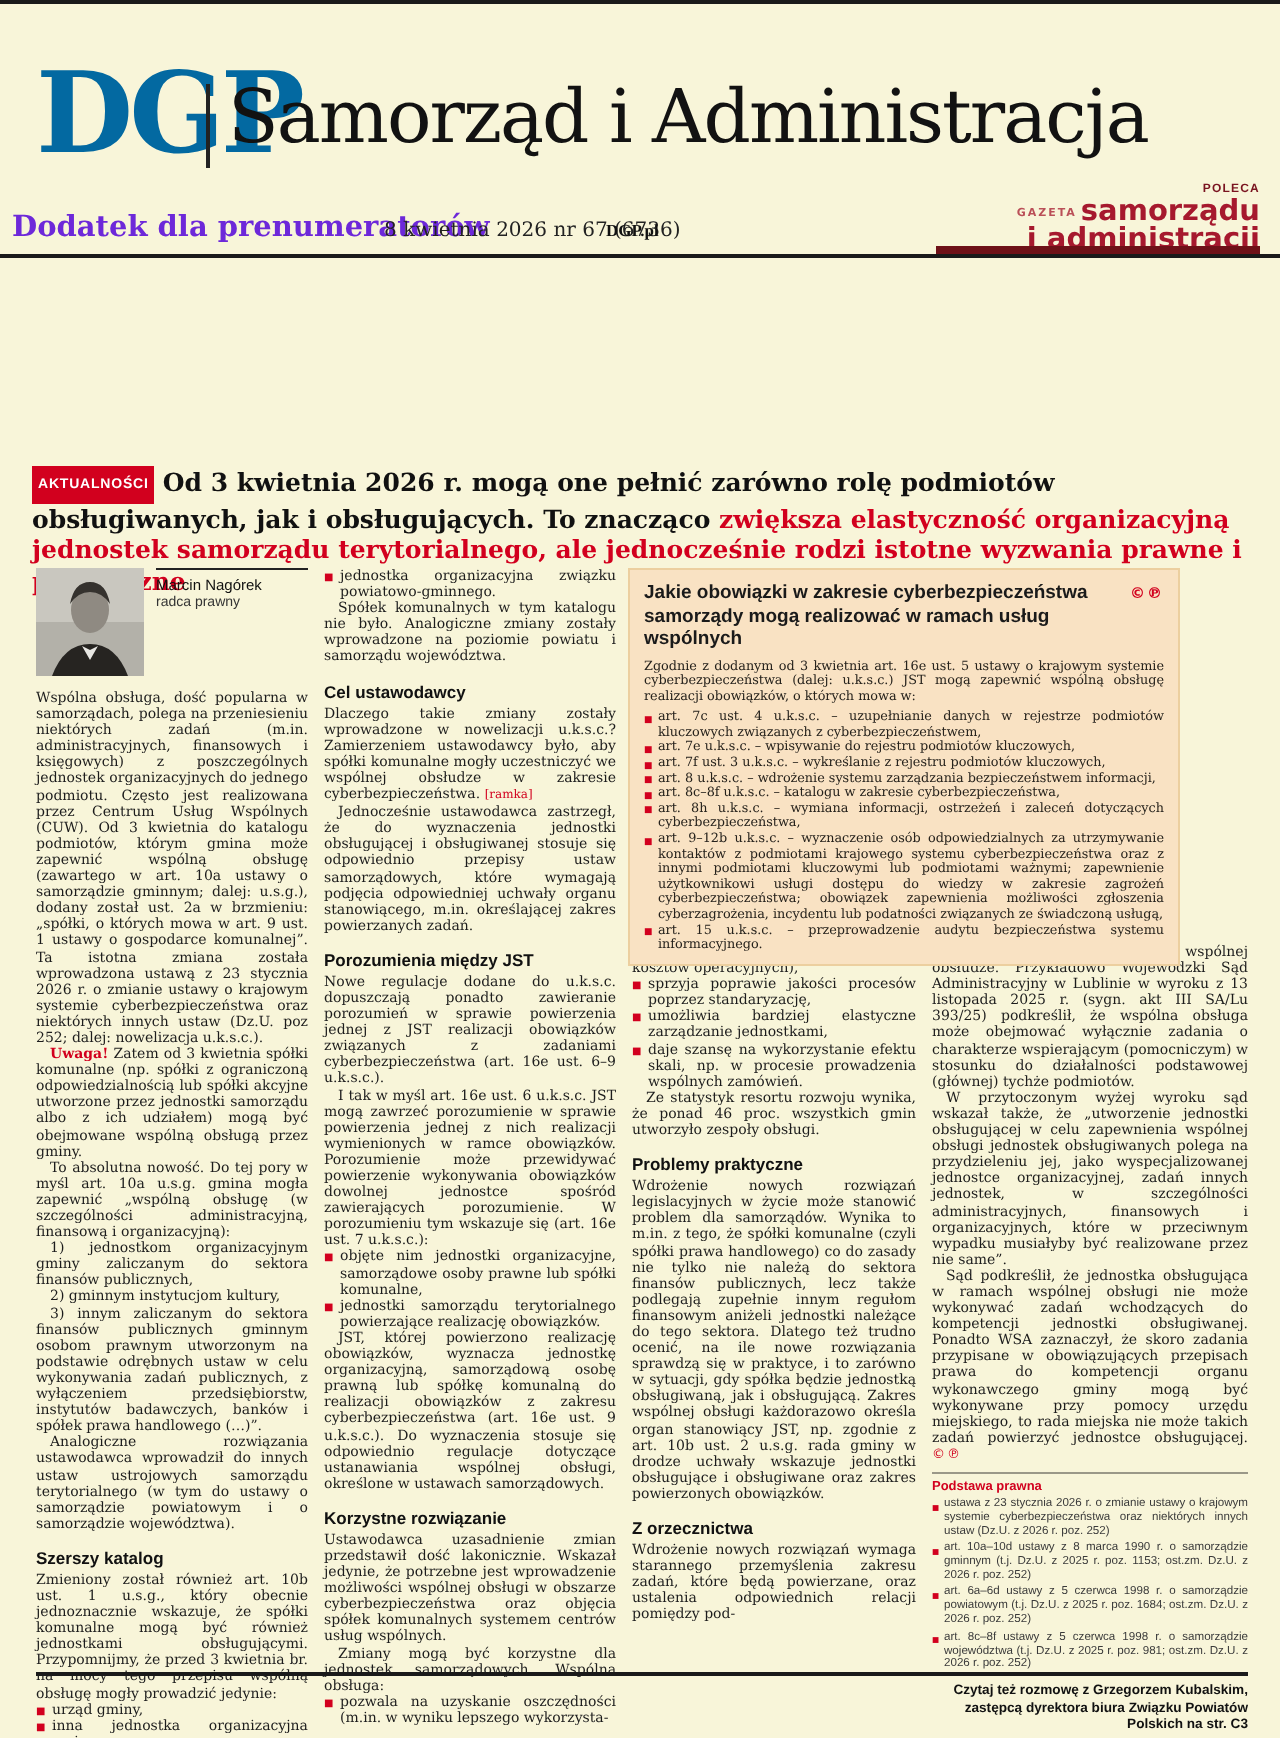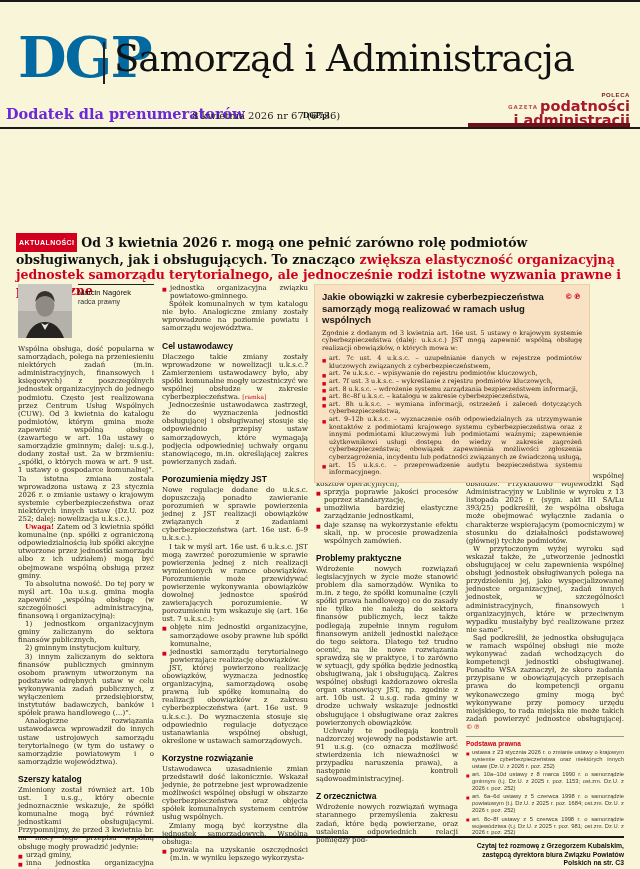--- a/index.html
+++ b/index.html
@@ -94,21 +94,21 @@
   <div class="top-rule"></div>
 
   <div class="dgp">DGP</div>
   <div class="mast-divider"></div>
   <div class="mast-title">Samorząd i Administracja</div>
   <div class="dodatek">Dodatek dla prenumeratorów</div>
   <div class="issue-date">8 kwietnia 2026 nr 67 (6736)</div>
   <div class="site">DGP.pl</div>
   <div class="poleca">POLECA</div>
   <div class="brand">
-    <div class="brand-row"><span class="brand-gazeta">GAZETA</span><span>podatności</span></div>
+    <div class="brand-row"><span class="brand-gazeta">GAZETA</span><span>samorządu</span></div>
     <div class="brand-row">i administracji</div>
   </div>
   <div class="maroon-bar"></div>
   <div class="header-rule"></div>
 
   <div class="lead">
     <span class="badge">AKTUALNOŚCI</span><span>Od 3 kwietnia 2026 r. mogą one pełnić zarówno rolę podmiotów obsługiwanych, jak i obsługujących. To znacząco </span><span class="lead-red">zwiększa elastyczność organizacyjną jednostek samorządu terytorialnego, ale jednocześnie rodzi istotne wyzwania prawne i praktyczne</span>
   </div>
 
   <div class="body">
@@ -154,23 +154,23 @@
         <div class="col-heading">Korzystne rozwiązanie</div>
         <div class="body-p"><span>Ustawodawca uzasadnienie zmian przedstawił dość lakonicznie. Wskazał jedynie, że potrzebne jest wprowadzenie możliwości wspólnej obsługi w obszarze cyberbezpieczeństwa oraz objęcia spółek komunalnych systemem centrów usług wspólnych.</span></div>
         <div class="body-p ind"><span>Zmiany mogą być korzystne dla jednostek samorządowych. Wspólna obsługa:</span></div>
         <div class="body-li"><span class="li-bullet">■</span><span>pozwala na uzyskanie oszczędności (m.in. w wyniku lepszego wykorzysta-</span></div>
       </div>
     <div class="col c3">
         <div class="body-p"><span>nia posiadanych zasobów, zmniejszenia kosztów operacyjnych),</span></div>
         <div class="body-li"><span class="li-bullet">■</span><span>sprzyja poprawie jakości procesów poprzez standaryzację,</span></div>
         <div class="body-li"><span class="li-bullet">■</span><span>umożliwia bardziej elastyczne zarządzanie jednostkami,</span></div>
         <div class="body-li"><span class="li-bullet">■</span><span>daje szansę na wykorzystanie efektu skali, np. w procesie prowadzenia wspólnych zamówień.</span></div>
+        <div class="body-p ind"><span>Ze statystyk resortu rozwoju wynika, że ponad 46 proc. wszystkich gmin utworzyło zespoły obsługi.</span></div>
         <div class="col-heading">Problemy praktyczne</div>
         <div class="body-p"><span>Wdrożenie nowych rozwiązań legislacyjnych w życie może stanowić problem dla samorządów. Wynika to m.in. z tego, że spółki komunalne (czyli spółki prawa handlowego) co do zasady nie tylko nie należą do sektora finansów publicznych, lecz także podlegają zupełnie innym regułom finansowym aniżeli jednostki należące do tego sektora. Dlatego też trudno ocenić, na ile nowe rozwiązania sprawdzą się w praktyce, i to zarówno w sytuacji, gdy spółka będzie jednostką obsługiwaną, jak i obsługującą. Zakres wspólnej obsługi każdorazowo określa organ stanowiący JST, np. zgodnie z art. 10b ust. 2 u.s.g. rada gminy w drodze uchwały wskazuje jednostki obsługujące i obsługiwane oraz zakres powierzonych obowiązków.</span></div>
-        <div class="body-p ind"><span>Uchwały te podlegają kontroli nadzorczej wojewody na podstawie art. 91 u.s.g. (co oznacza możliwość stwierdzenia ich nieważności w przypadku naruszenia prawa), a następnie kontroli sądowoadministracyjnej.</span></div>
         <div class="col-heading">Z orzecznictwa</div>
         <div class="body-p"><span>Wdrożenie nowych rozwiązań wymaga starannego przemyślenia zakresu zadań, które będą powierzane, oraz ustalenia odpowiednich relacji pomiędzy pod-</span></div>
       </div>
     <div class="col c4">
         <div class="body-p"><span>miotami uczestniczącymi we wspólnej obsłudze. Przykładowo Wojewódzki Sąd Administracyjny w Lublinie w wyroku z 13 listopada 2025 r. (sygn. akt III SA/Lu 393/25) podkreślił, że wspólna obsługa może obejmować wyłącznie zadania o charakterze wspierającym (pomocniczym) w stosunku do działalności podstawowej (głównej) tychże podmiotów.</span></div>
         <div class="body-p ind"><span>W przytoczonym wyżej wyroku sąd wskazał także, że „utworzenie jednostki obsługującej w celu zapewnienia wspólnej obsługi jednostek obsługiwanych polega na przydzieleniu jej, jako wyspecjalizowanej jednostce organizacyjnej, zadań innych jednostek, w szczególności administracyjnych, finansowych i organizacyjnych, które w przeciwnym wypadku musiałyby być realizowane przez nie same”.</span></div>
         <div class="body-p ind"><span>Sąd podkreślił, że jednostka obsługująca w ramach wspólnej obsługi nie może wykonywać zadań wchodzących do kompetencji jednostki obsługiwanej. Ponadto WSA zaznaczył, że skoro zadania przypisane w obowiązujących przepisach prawa do kompetencji organu wykonawczego gminy mogą być wykonywane przy pomocy urzędu miejskiego, to rada miejska nie może takich zadań powierzyć jednostce obsługującej. </span><span class="seg-ic">©℗</span></div>
         <div class="legal">
           <div class="legal-h">Podstawa prawna</div>
           <div class="legal-item"><span class="li-bullet">■</span><span>ustawa z 23 stycznia 2026 r. o zmianie ustawy o krajowym systemie cyberbezpieczeństwa oraz niektórych innych ustaw (Dz.U. z 2026 r. poz. 252)</span></div>

